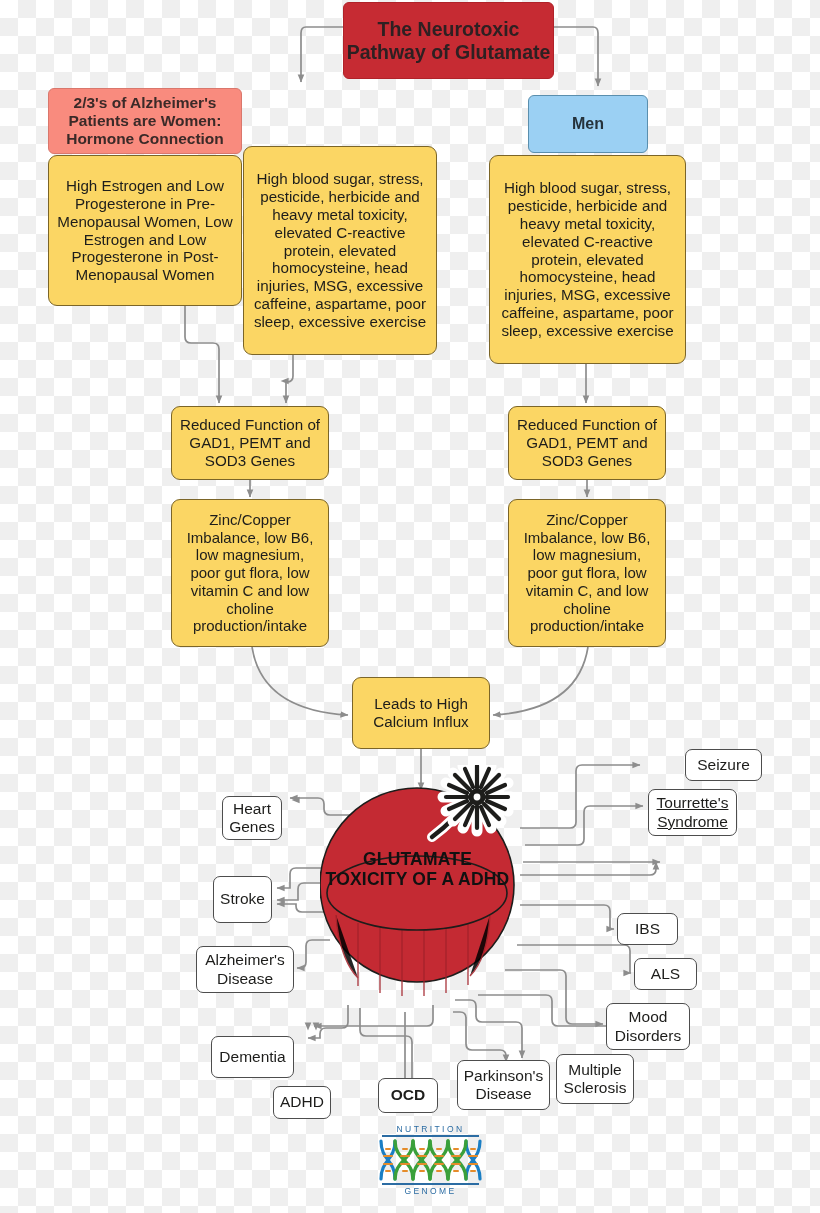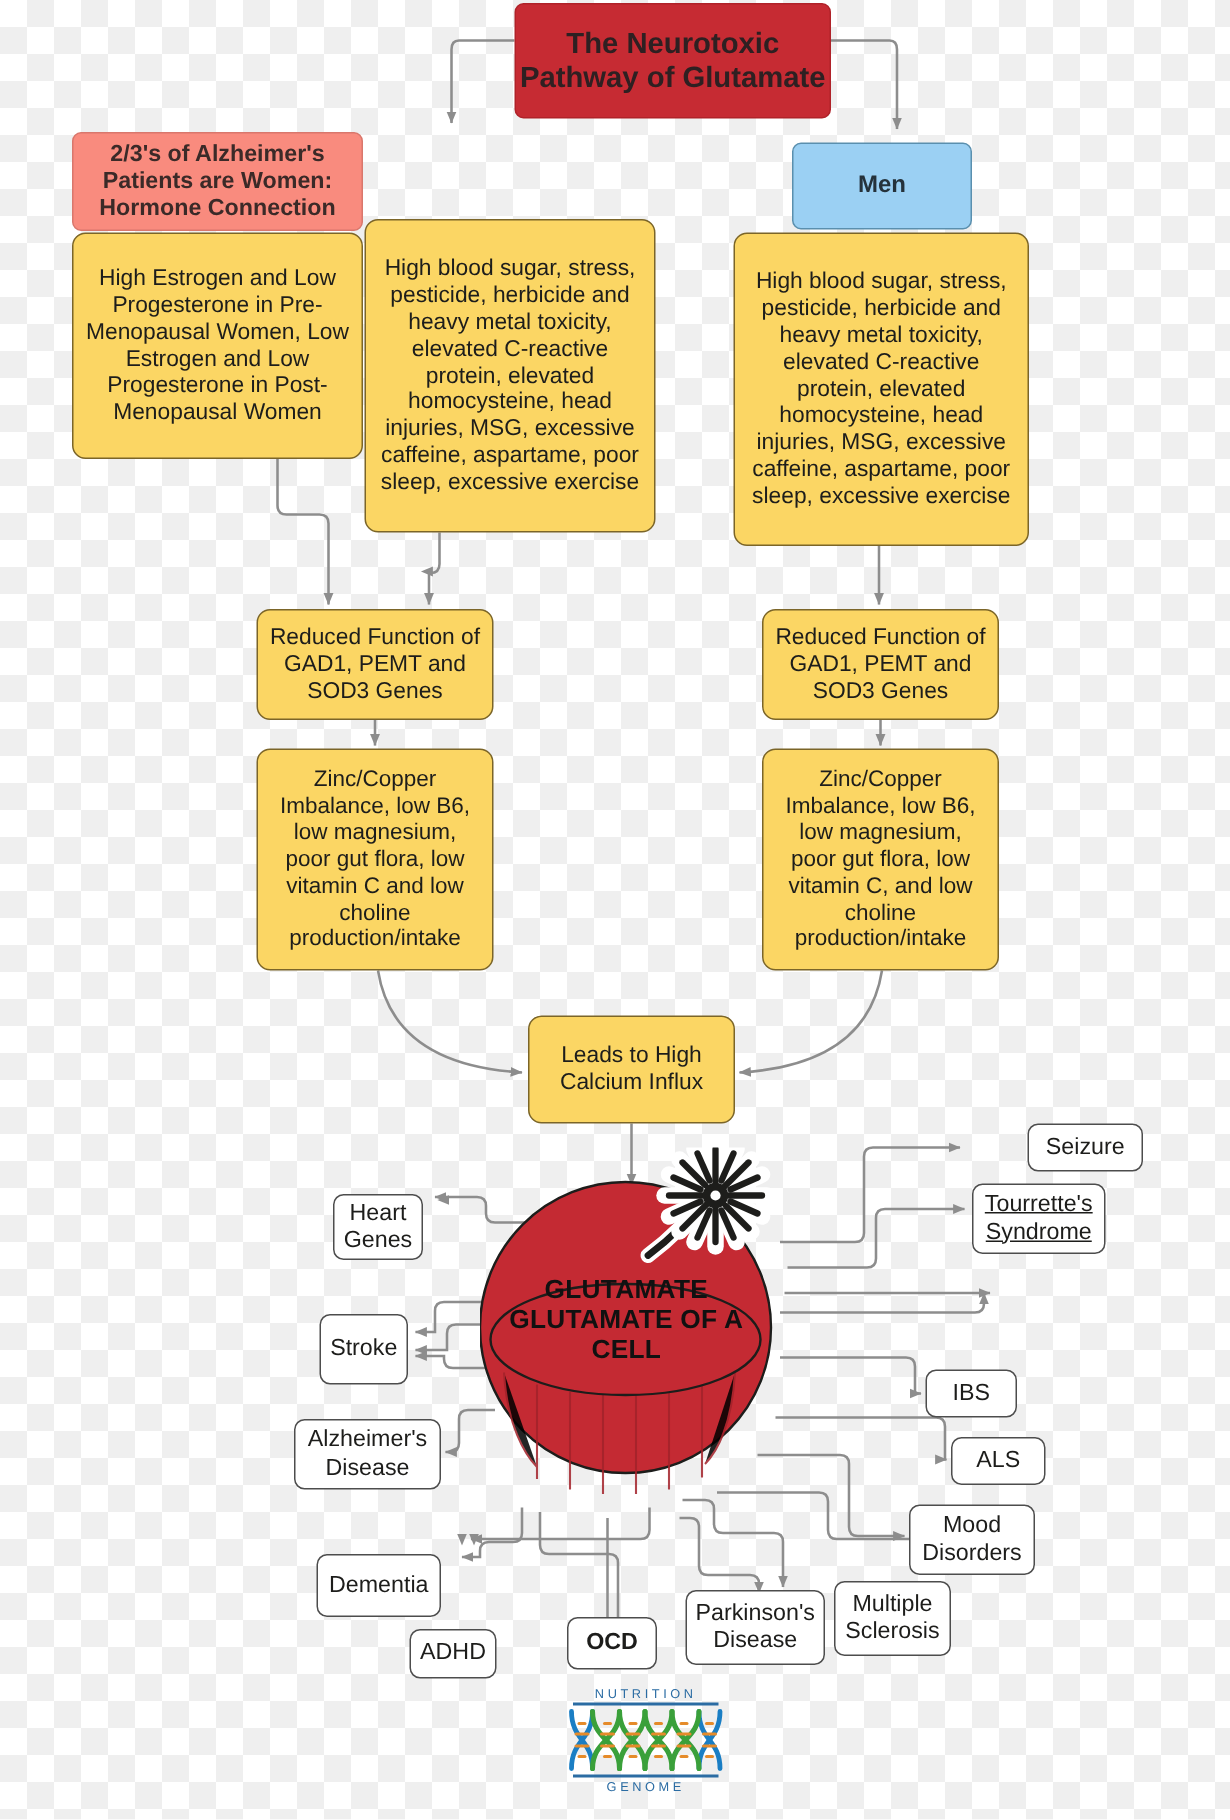--- a/index.html
+++ b/index.html
@@ -286,21 +286,21 @@
             <path d="M-28,12 L-10,4"></path>
           <path d="M12,-28 L4,-10"></path>
             <path d="M-12,28 L-4,10"></path>
           <path d="M-28,-12 L-10,-4"></path>
             <path d="M28,12 L10,4"></path>
         </g>
         <circle cx="0" cy="0" r="8.5" fill="#1d1d1b"></circle>
         <circle cx="0" cy="0" r="3.4" fill="#ffffff"></circle>
       </g>
     </svg>
-    <div id="bomb-label">GLUTAMATE GLUTAMATE OF A CELL</div>
+    <div id="bomb-label">GLUTAMATE TOXICITY OF A ADHD</div>
   </div>
 
   <div class="node obox" style="left:649px; top:749px; width:77px; height:32px;margin-left:36px;">Seizure</div>
 
   <div class="node obox" style="left:648px; top:789px; width:89px; height:47px;text-decoration:underline;">Tourrette's Syndrome</div>
 
 
   <div class="node obox" style="left:617px; top:913px; width:61px; height:32px;">IBS</div>
 
   <div class="node obox" style="left:634px; top:958px; width:63px; height:32px;">ALS</div>

